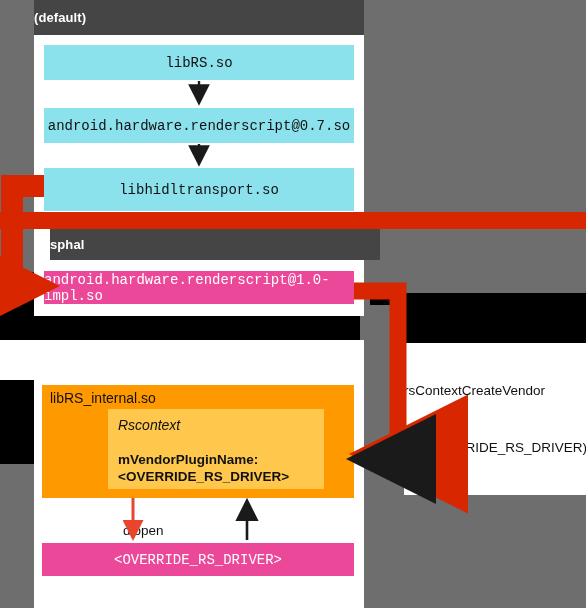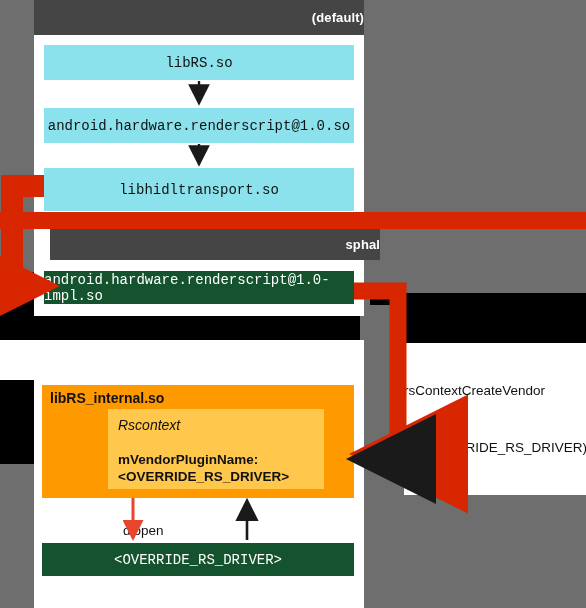--- a/index.html
+++ b/index.html
@@ -28,45 +28,44 @@
     box-sizing: border-box;
   }
   .ns-header {
     position: absolute;
     background: #454545;
     color: #ffffff;
     font-size: 13px;
     font-weight: bold;
     display: flex;
     align-items: center;
-    justify-content: flex-end;
+    justify-content: flex-start;
     letter-spacing: .1px;
     box-sizing: border-box;
   }
 
   
   .lib {
     position: absolute;
     display: flex;
     align-items: center;
     justify-content: center;
     box-sizing: border-box;
     font-size: 14px;
     color: #111111;
     font-family: Liberation Mono, monospace;
   }
   .lib.cyan  { background: #8ce2ec; }
-  .lib.purple{ background: #14532d; color: #ffffff; }
+  .lib.purple{ background: #ec4899; color: #ffffff; }
   .lib.orange{ background: #ff9900; color: #111111; }
 
   .lib-orange-title {
     position: absolute;
     font-size: 14px;
     color: #111111;
-    font-weight: bold;
   }
 
   .inner-box {
     position: absolute;
     background: #ffc84d;
     box-sizing: border-box;
     padding: 8px 10px;
   }
   .inner-title {
     font-style: italic;
@@ -115,21 +114,21 @@
 
   <div class="ns-card" style="left:34px; top:0px; width:330px; height:212px;"></div>
   <div class="ns-header" style="left:34px; top:0px; width:330px; height:35px;">
     <span>(default)</span>
   </div>
 
   <div class="lib cyan" style="left:44px; top:45px; width:310px; height:35px;">
     <span>libRS.so</span>
   </div>
   <div class="lib cyan" style="left:44px; top:108px; width:310px; height:35px;">
-    <span>android.hardware.renderscript@1.0.so</span>
+    <span>android.hardware.renderscript@0.7.so</span>
   </div>
   <div class="lib cyan" style="left:44px; top:168px; width:310px; height:43px;">
     <span>libhidltransport.so</span>
   </div>
 
   <div class="ns-card" style="left:34px; top:228px; width:330px; height:88px;"></div>
   <div class="ns-header" style="left:50px; top:228px; width:330px; height:32px;">
     <span>sphal</span>
   </div>
   <div class="lib purple" style="left:44px; top:271px; width:310px; height:33px;">

